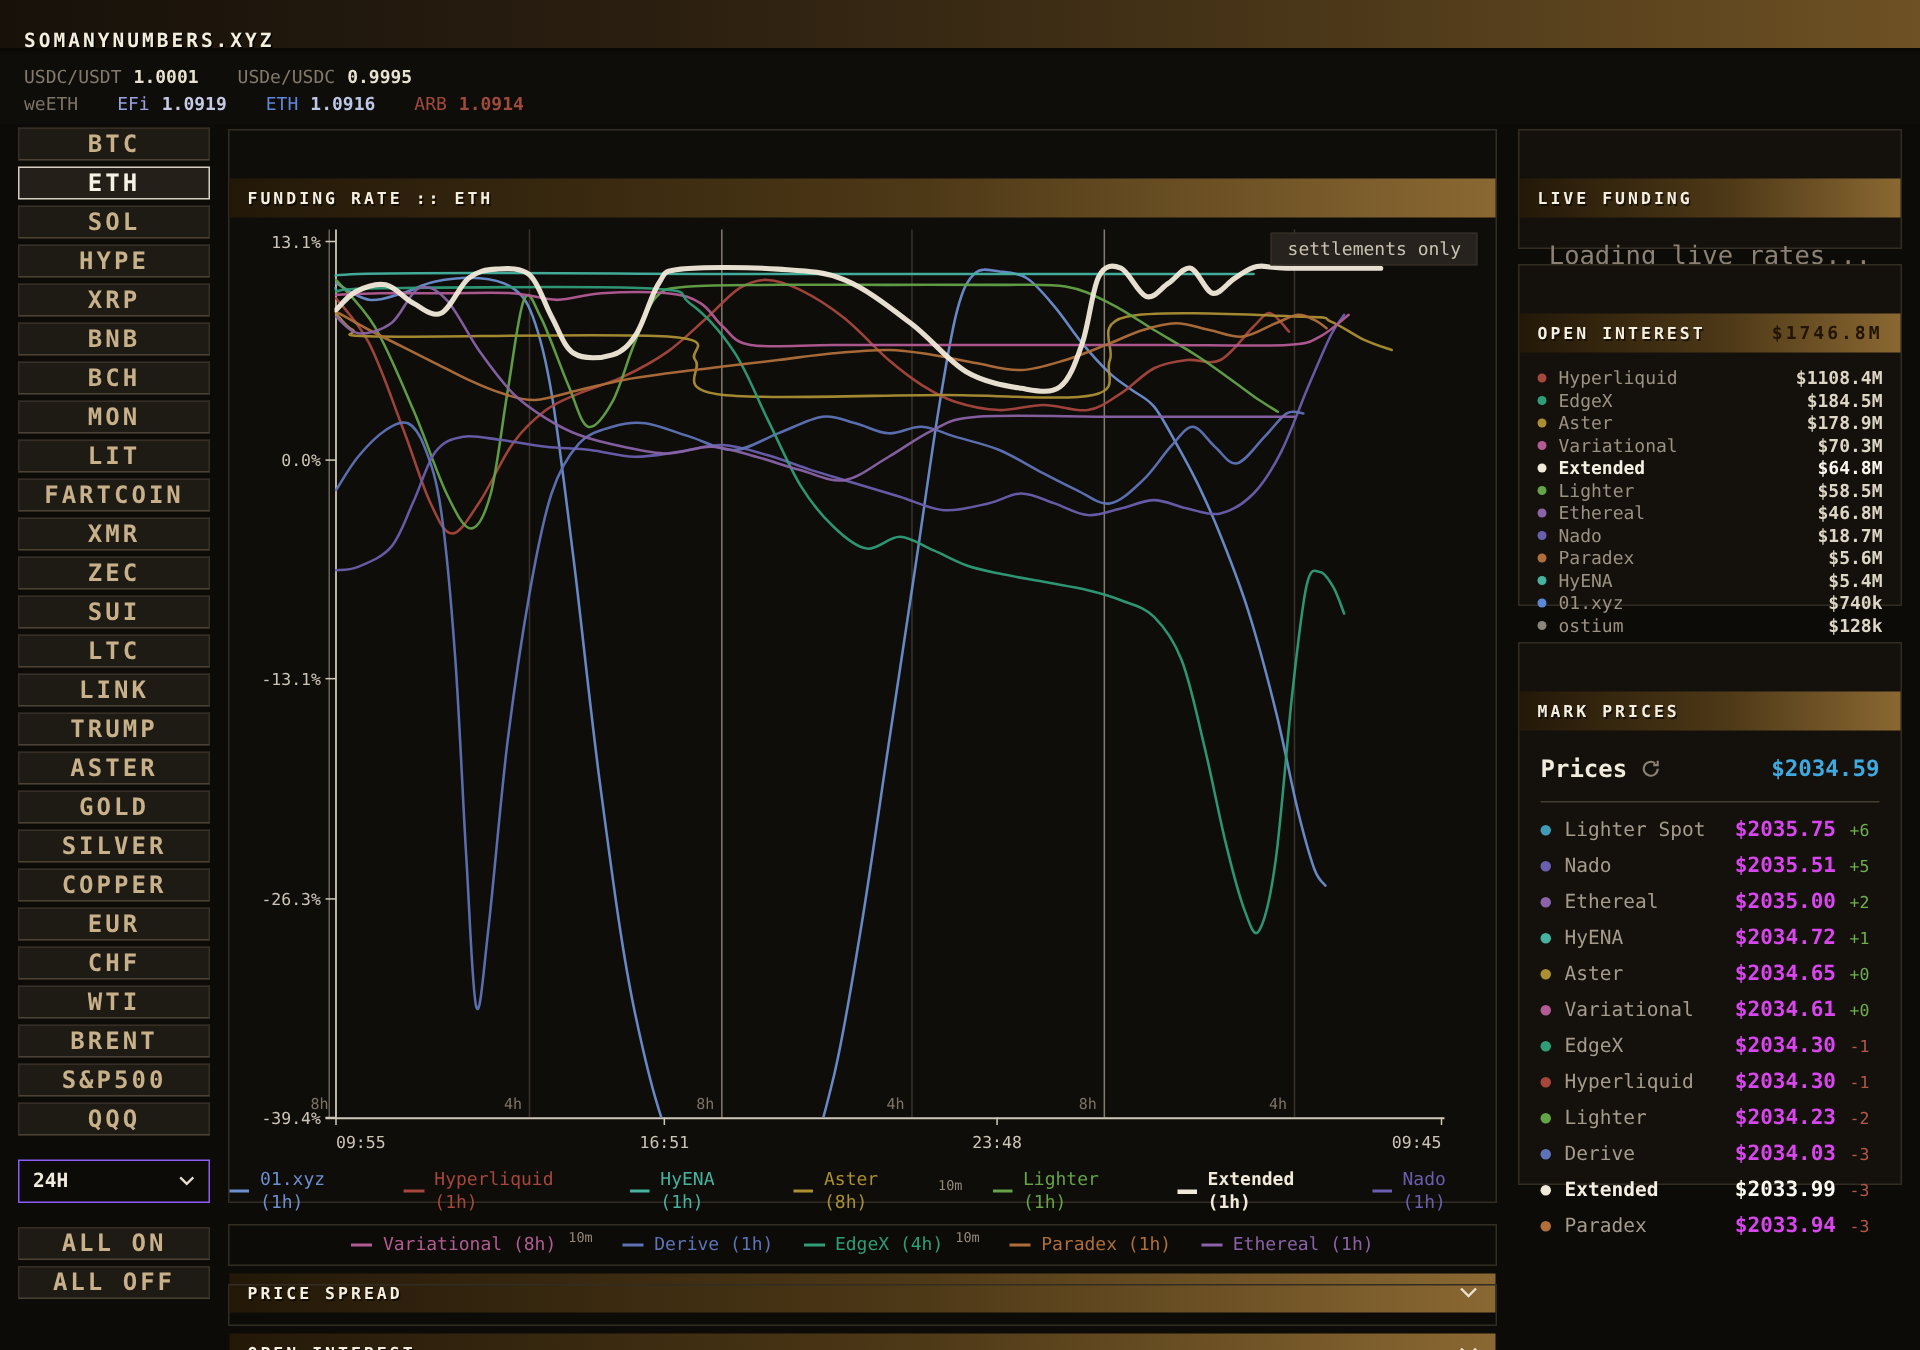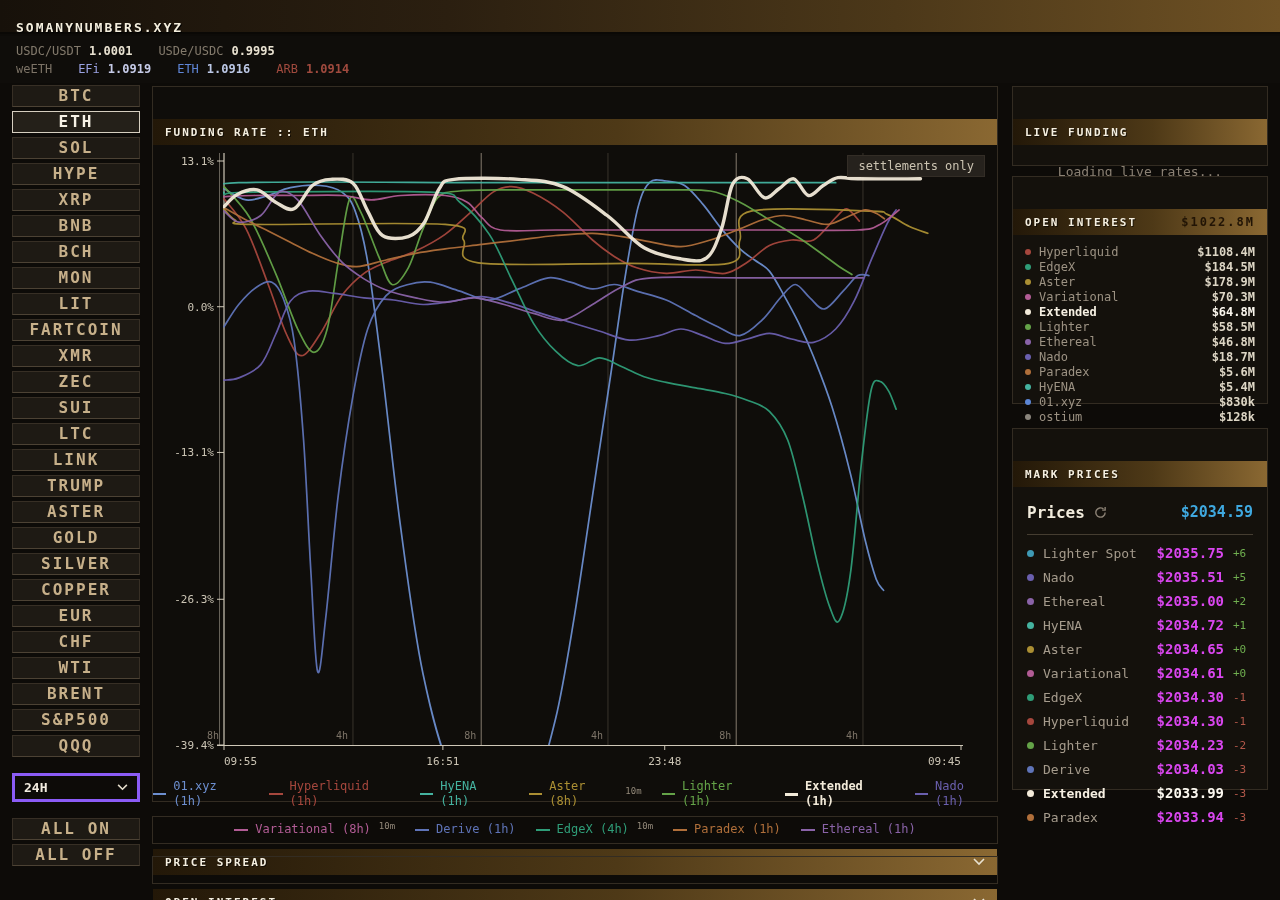--- a/index.html
+++ b/index.html
@@ -27,21 +27,21 @@
   .tk{display:flex;gap:8px;}
   .tk .lb{color:#837a6c;}
   .tk .vl{font-weight:bold;color:#e9e2d1;}
   
   .sidebar{position:absolute;left:12px;top:85px;width:128px;}
   .abtn{display:block;width:128px;height:22px;margin-bottom:4px;background:#1e1a14;
     border:1px solid #372f25;border-bottom-color:#4c4234;color:#c7b08a;
     font-size:16px;font-weight:bold;letter-spacing:2px;text-align:center;line-height:20px;
     cursor:pointer;font-family:inherit;}
   .abtn.active{color:#f7f2e6;border-color:#d6cfc0;background:#242019;}
-  .tfsel{margin-top:16px;width:128px;height:29px;border:3px solid #8b5cf6;background:#0d0b08;
+  .tfsel{margin-top:16px;width:128px;height:29px;border:1px solid #8b5cf6;background:#0d0b08;
     display:flex;align-items:center;justify-content:space-between;padding:0 9px;cursor:pointer;}
   .tfsel .tft{font-size:13px;font-weight:bold;color:#f2ecdf;}
   .gapbtn{margin-top:16px;}
   
   .panel{position:absolute;background:#14110c;border:1px solid #332c22;}
   .phead{height:26px;background:linear-gradient(90deg,#231808 0%,#4e3917 55%,#8a6832 100%);
     display:flex;align-items:center;justify-content:space-between;padding:0 12px;
     font-size:11px;font-weight:bold;letter-spacing:2px;color:#f5efe0;text-shadow:1px 1px 0 rgba(0,0,0,.6);margin-top:32px;}
   .phead .hval{color:#211405;text-shadow:none;font-size:12px;}
   
@@ -57,21 +57,21 @@
   .litem.em .llab{font-weight:bold;}
   .lbadge{font-size:9px;color:#93897a;margin-left:1px;position:relative;top:-3px;}
   
   .bbar{position:absolute;left:152px;width:846px;height:28px;border:1px solid #332c22;cursor:pointer;}
   .bbar .phead{height:26px;}
   
   .rp-live{left:1012px;top:86px;width:256px;height:80px;}
   .rp-oi{left:1012px;top:176px;width:256px;height:228px;}
   .rp-mp{left:1012px;top:428px;width:256px;height:362px;}
   .lf-body{height:52px;display:flex;align-items:center;justify-content:center;
-    font-size:13px;color:#8b8174;}
+    font-size:17px;color:#8b8174;}
   .oi-body{padding:9px 12px 6px;}
   .oirow{display:flex;align-items:center;gap:8px;height:15px;font-size:12px;}
   .dot{width:7px;height:7px;border-radius:50%;flex:none;}
   .dot.sm{width:6px;height:6px;}
   .oirow .nm{color:#9c9283;}
   .oirow .sp{flex:1;}
   .oirow .vv{font-weight:bold;color:#ddd6c5;}
   .oirow.em .nm{color:#f5efe2;font-weight:bold;}
   .oirow.em .vv{color:#fbf7ee;}
   .oifoot{display:flex;justify-content:flex-end;gap:10px;font-size:11px;margin-top:3px;}
@@ -303,21 +303,21 @@
 <section class="panel rp-live">
   <div class="phead">
     <span>LIVE FUNDING</span>
   </div>
   <div class="lf-body">Loading live rates...</div>
 </section>
 
 <section class="panel rp-oi">
   <div class="phead">
     <span>OPEN INTEREST</span>
-    <span class="hval">$1022.8M</span>
+    <span class="hval">$1746.8M</span>
   </div>
   <div class="oi-body" id="oi-body">
       <div class="oirow">
         <span class="dot sm" style="background: rgb(166, 71, 61);"></span>
         <span class="nm">Hyperliquid</span>
         <span class="sp"></span>
         <span class="vv">$1108.4M</span>
       </div>
       <div class="oirow">
         <span class="dot sm" style="background: rgb(47, 157, 120);"></span>
@@ -370,21 +370,21 @@
       <div class="oirow">
         <span class="dot sm" style="background: rgb(69, 179, 160);"></span>
         <span class="nm">HyENA</span>
         <span class="sp"></span>
         <span class="vv">$5.4M</span>
       </div>
       <div class="oirow">
         <span class="dot sm" style="background: rgb(92, 134, 214);"></span>
         <span class="nm">01.xyz</span>
         <span class="sp"></span>
-        <span class="vv">$830k</span>
+        <span class="vv">$740k</span>
       </div>
       <div class="oirow">
         <span class="dot sm" style="background: rgb(138, 133, 124);"></span>
         <span class="nm">ostium</span>
         <span class="sp"></span>
         <span class="vv">$128k</span>
       </div>
       <div class="oifoot">
         <span class="up">L $47k</span>
         <span class="down">S $81k</span>

